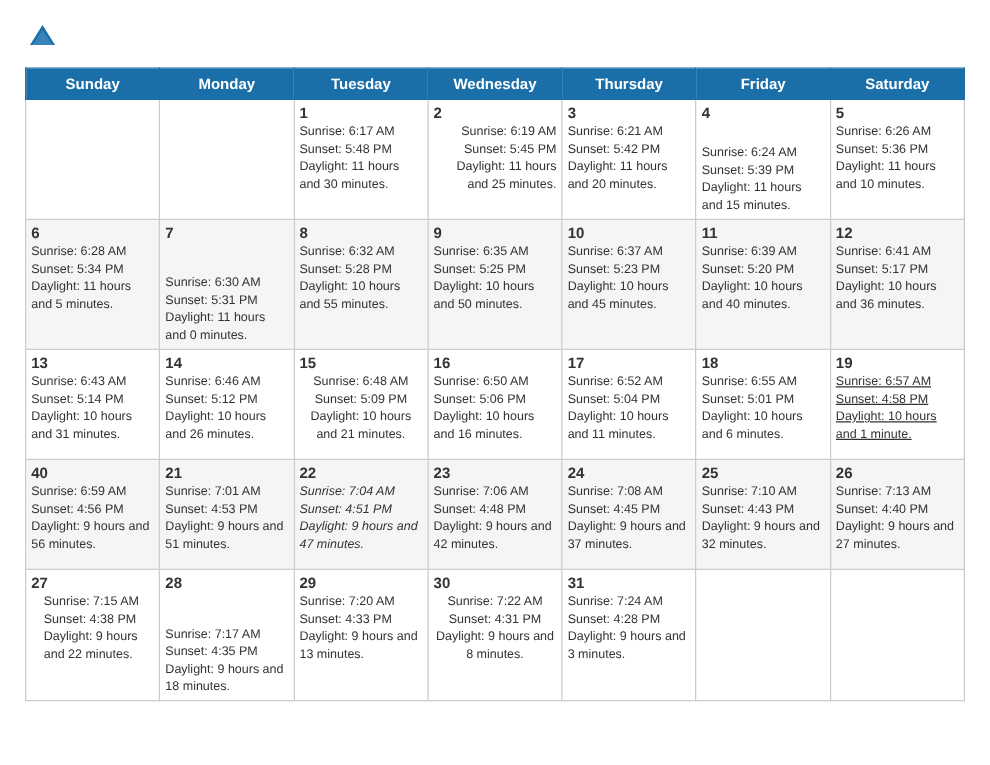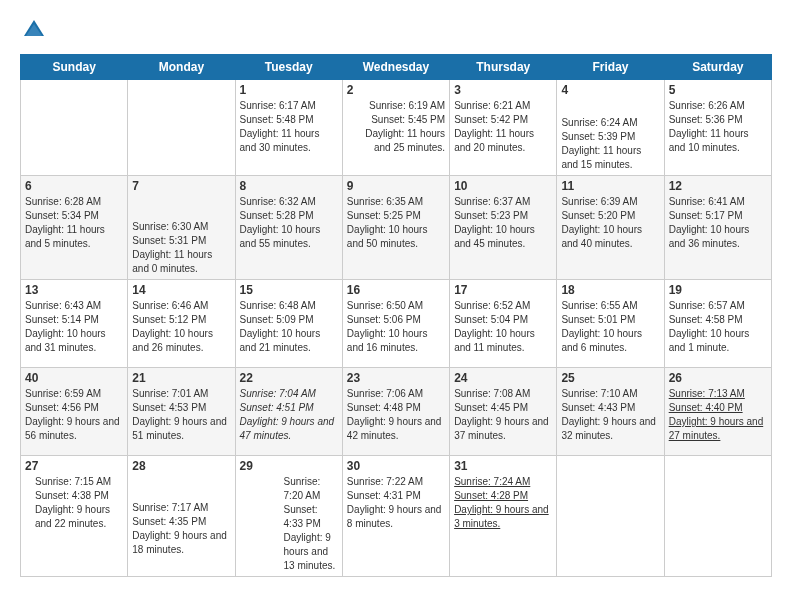--- a/index.html
+++ b/index.html
@@ -213,21 +213,21 @@
 Daylight: 10 hours and 31 minutes.</div>
           </td>
           <td>
             <span class="day-num">14</span>
             <div class="day-info" style="white-space: pre-line;">Sunrise: 6:46 AM
 Sunset: 5:12 PM
 Daylight: 10 hours and 26 minutes.</div>
           </td>
           <td>
             <span class="day-num">15</span>
-            <div class="day-info" style="white-space: pre-line;">Sunrise: 6:48 AM
+            <div class="day-info" style="white-space: pre-line; text-align: center;">Sunrise: 6:48 AM
 Sunset: 5:09 PM
 Daylight: 10 hours and 21 minutes.</div>
           </td>
           <td>
             <span class="day-num">16</span>
             <div class="day-info" style="white-space: pre-line;">Sunrise: 6:50 AM
 Sunset: 5:06 PM
 Daylight: 10 hours and 16 minutes.</div>
           </td>
           <td>
@@ -237,21 +237,21 @@
 Daylight: 10 hours and 11 minutes.</div>
           </td>
           <td>
             <span class="day-num">18</span>
             <div class="day-info" style="white-space: pre-line;">Sunrise: 6:55 AM
 Sunset: 5:01 PM
 Daylight: 10 hours and 6 minutes.</div>
           </td>
           <td>
             <span class="day-num">19</span>
-            <div class="day-info" style="white-space: pre-line;">Sunrise: 6:57 AM
+            <div class="day-info" style="white-space: pre-line; text-decoration: underline;">Sunrise: 6:57 AM
 Sunset: 4:58 PM
 Daylight: 10 hours and 1 minute.</div>
           </td>
         </tr>
         <tr>
           <td>
             <span class="day-num">40</span>
             <div class="day-info" style="white-space: pre-line;">Sunrise: 6:59 AM
 Sunset: 4:56 PM
 Daylight: 9 hours and 56 minutes.</div>
@@ -281,53 +281,53 @@
 Daylight: 9 hours and 37 minutes.</div>
           </td>
           <td>
             <span class="day-num">25</span>
             <div class="day-info" style="white-space: pre-line;">Sunrise: 7:10 AM
 Sunset: 4:43 PM
 Daylight: 9 hours and 32 minutes.</div>
           </td>
           <td>
             <span class="day-num">26</span>
-            <div class="day-info" style="white-space: pre-line; text-decoration: underline;">Sunrise: 7:13 AM
+            <div class="day-info" style="white-space: pre-line;">Sunrise: 7:13 AM
 Sunset: 4:40 PM
 Daylight: 9 hours and 27 minutes.</div>
           </td>
         </tr>
         <tr>
           <td>
             <span class="day-num">27</span>
             <div class="day-info" style="white-space: pre-line; margin-left: 10px;">Sunrise: 7:15 AM
 Sunset: 4:38 PM
 Daylight: 9 hours and 22 minutes.</div>
           </td>
           <td>
             <span class="day-num">28</span>
             <div class="day-info" style="white-space: pre-line; margin-top: 28px;">Sunrise: 7:17 AM
 Sunset: 4:35 PM
 Daylight: 9 hours and 18 minutes.</div>
           </td>
           <td>
             <span class="day-num">29</span>
-            <div class="day-info" style="white-space: pre-line; margin-left: 44px;">Sunrise: 7:20 AM
+            <div class="day-info" style="white-space: pre-line;">Sunrise: 7:20 AM
 Sunset: 4:33 PM
 Daylight: 9 hours and 13 minutes.</div>
           </td>
           <td>
             <span class="day-num">30</span>
-            <div class="day-info" style="white-space: pre-line;">Sunrise: 7:22 AM
+            <div class="day-info" style="white-space: pre-line; text-align: center;">Sunrise: 7:22 AM
 Sunset: 4:31 PM
 Daylight: 9 hours and 8 minutes.</div>
           </td>
           <td>
             <span class="day-num">31</span>
-            <div class="day-info" style="white-space: pre-line; text-decoration: underline;">Sunrise: 7:24 AM
+            <div class="day-info" style="white-space: pre-line;">Sunrise: 7:24 AM
 Sunset: 4:28 PM
 Daylight: 9 hours and 3 minutes.</div>
           </td>
           <td class="empty"></td>
           <td class="empty"></td>
         </tr>
       </tbody>
   </table>
 </div>
 

